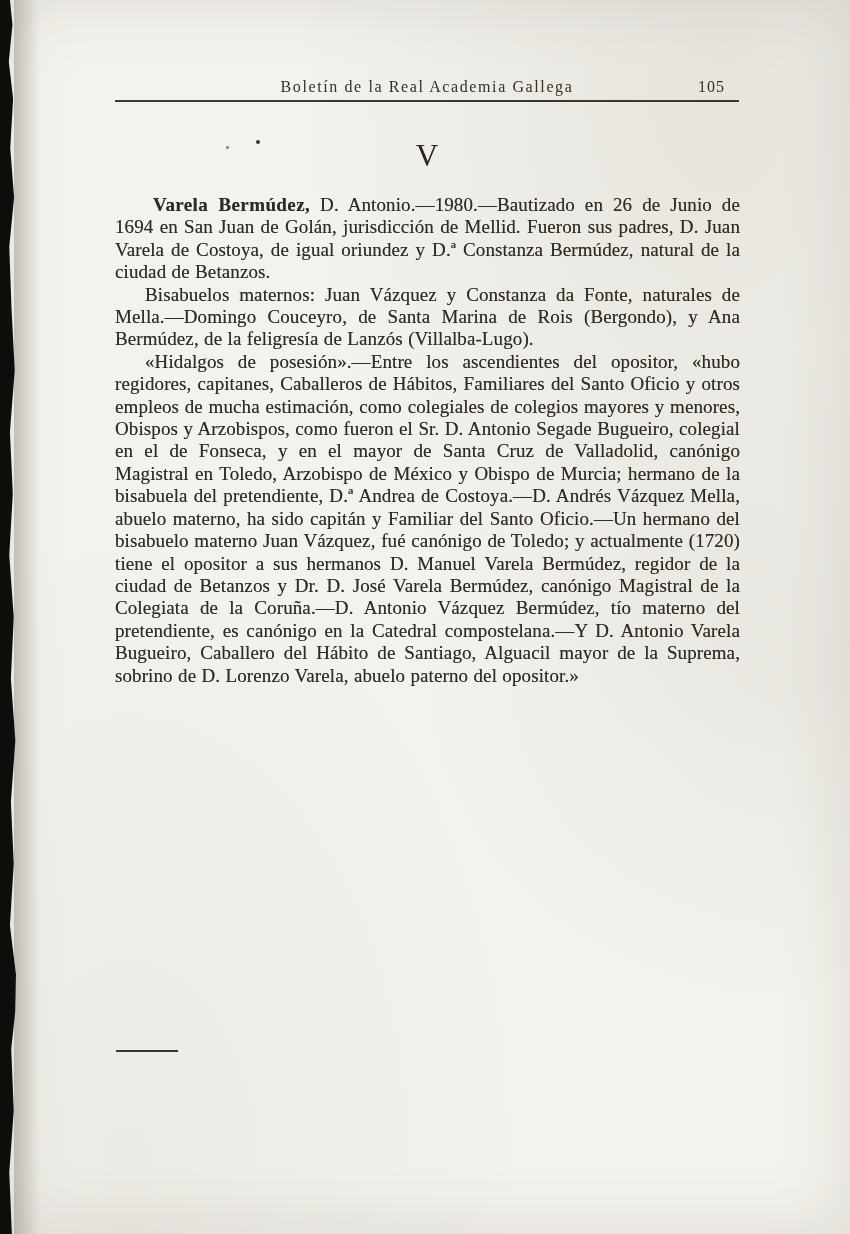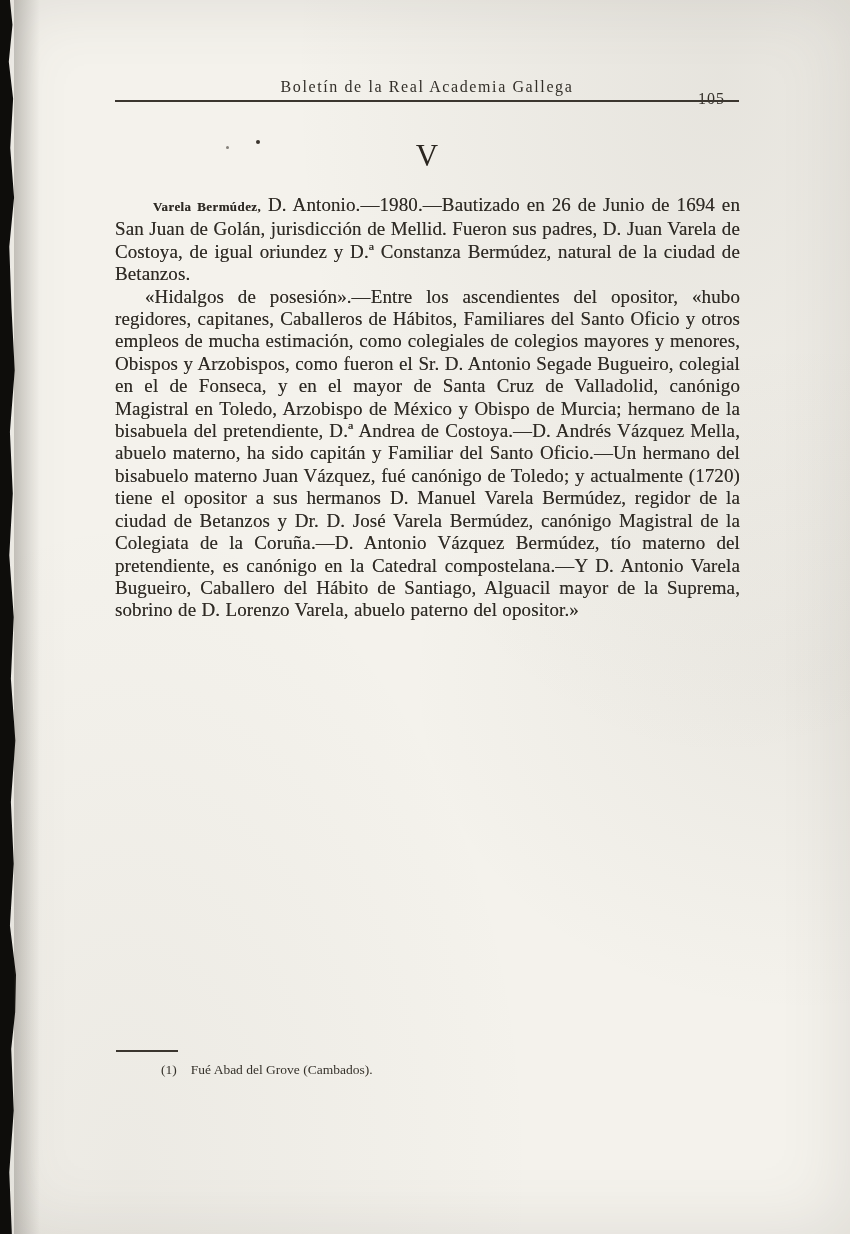--- a/index.html
+++ b/index.html
@@ -53,21 +53,21 @@
     top: 78px;
     width: 624px;
     text-align: center;
     font-size: 16px;
     letter-spacing: 1.6px;
     color: #332f29;
   }
   .header .pagenum {
     position: absolute;
     right: 14px;
-    top: 12px;
+    top: 0;
     letter-spacing: 1px;
   }
   .header-rule {
     position: absolute;
     left: 115px;
     top: 100px;
     width: 624px;
     height: 2px;
     background: #3b362f;
   }
@@ -94,21 +94,21 @@
     font-size: 19px;
     line-height: 22.4px;
     letter-spacing: 0.1px;
     word-spacing: 0.5px;
     text-shadow: 0 0 0.5px rgba(46,42,36,0.55);
   }
   p.entry { text-indent: 38px; }
   p.entry-last { margin-top: 22px; }
   .entry-name {
     font-weight: 700;
-    font-size: 13px;
+    font-size: 19px;
     letter-spacing: 0.4px;
   }
   .lead-italic, .entry-qualifier { }
 
   
   .footnote-rule {
     position: absolute;
     left: 116px;
     top: 1050px;
     width: 62px;
@@ -146,22 +146,22 @@
 
   <div class="content">
 
     <h1 class="section-heading">V</h1>
 
     <p class="para entry"><span class="entry-name">Varela Bermúdez,</span><span class="entry-qualifier"> D. Antonio.</span><span>—1980.—Bautizado en 26 de Junio de 1694 en San Juan de Golán, jurisdicción de Mellid. Fueron sus padres, D. Juan Varela de Costoya, de igual oriundez y D.ª Constanza Bermúdez, natural de la ciudad de Betanzos.</span></p>
 
 
 
 
+    <p class="para"><span class="lead-italic">Bisabuelos maternos:</span><span> Juan Vázquez y Constanza da Fonte, naturales de Mella.—Domingo Couceyro, de Santa Marina de Rois (Bergondo), y Ana Bermúdez, de la feligresía de Lanzós (Villalba-Lugo).</span></p>
 
     <p class="para"><span>«Hidalgos de posesión».—Entre los ascendientes del opositor, «hubo regidores, capitanes, Caballeros de Hábitos, Familiares del Santo Oficio y otros empleos de mucha estimación, como colegiales de colegios mayores y menores, Obispos y Arzobispos, como fueron el Sr. D. Antonio Segade Bugueiro, colegial en el de Fonseca, y en el mayor de Santa Cruz de Valladolid, canónigo Magistral en Toledo, Arzobispo de México y Obispo de Murcia; hermano de la bisabuela del pretendiente, D.ª Andrea de Costoya.—D. Andrés Vázquez Mella, abuelo materno, ha sido capitán y Familiar del Santo Oficio.—Un hermano del bisabuelo materno Juan Vázquez, fué canónigo de Toledo; y actualmente (1720) tiene el opositor a sus hermanos D. Manuel Varela Bermúdez, regidor de la ciudad de Betanzos y Dr. D. José Varela Bermúdez, canónigo Magistral de la Colegiata de la Coruña.—D. Antonio Vázquez Bermúdez, tío materno del pretendiente, es canónigo en la Catedral compostelana.—Y D. Antonio Varela Bugueiro, Caballero del Hábito de Santiago, Alguacil mayor de la Suprema, sobrino de D. Lorenzo Varela, abuelo paterno del opositor.»</span></p>
 
 
   </div>
 
   <div class="footnote-rule"></div>
-  <p class="footnote"><span class="marker">(1)</span><span>Fué Abad del Grove (Cambados).</span></p>
 
 </div>
 
 </body></html>

